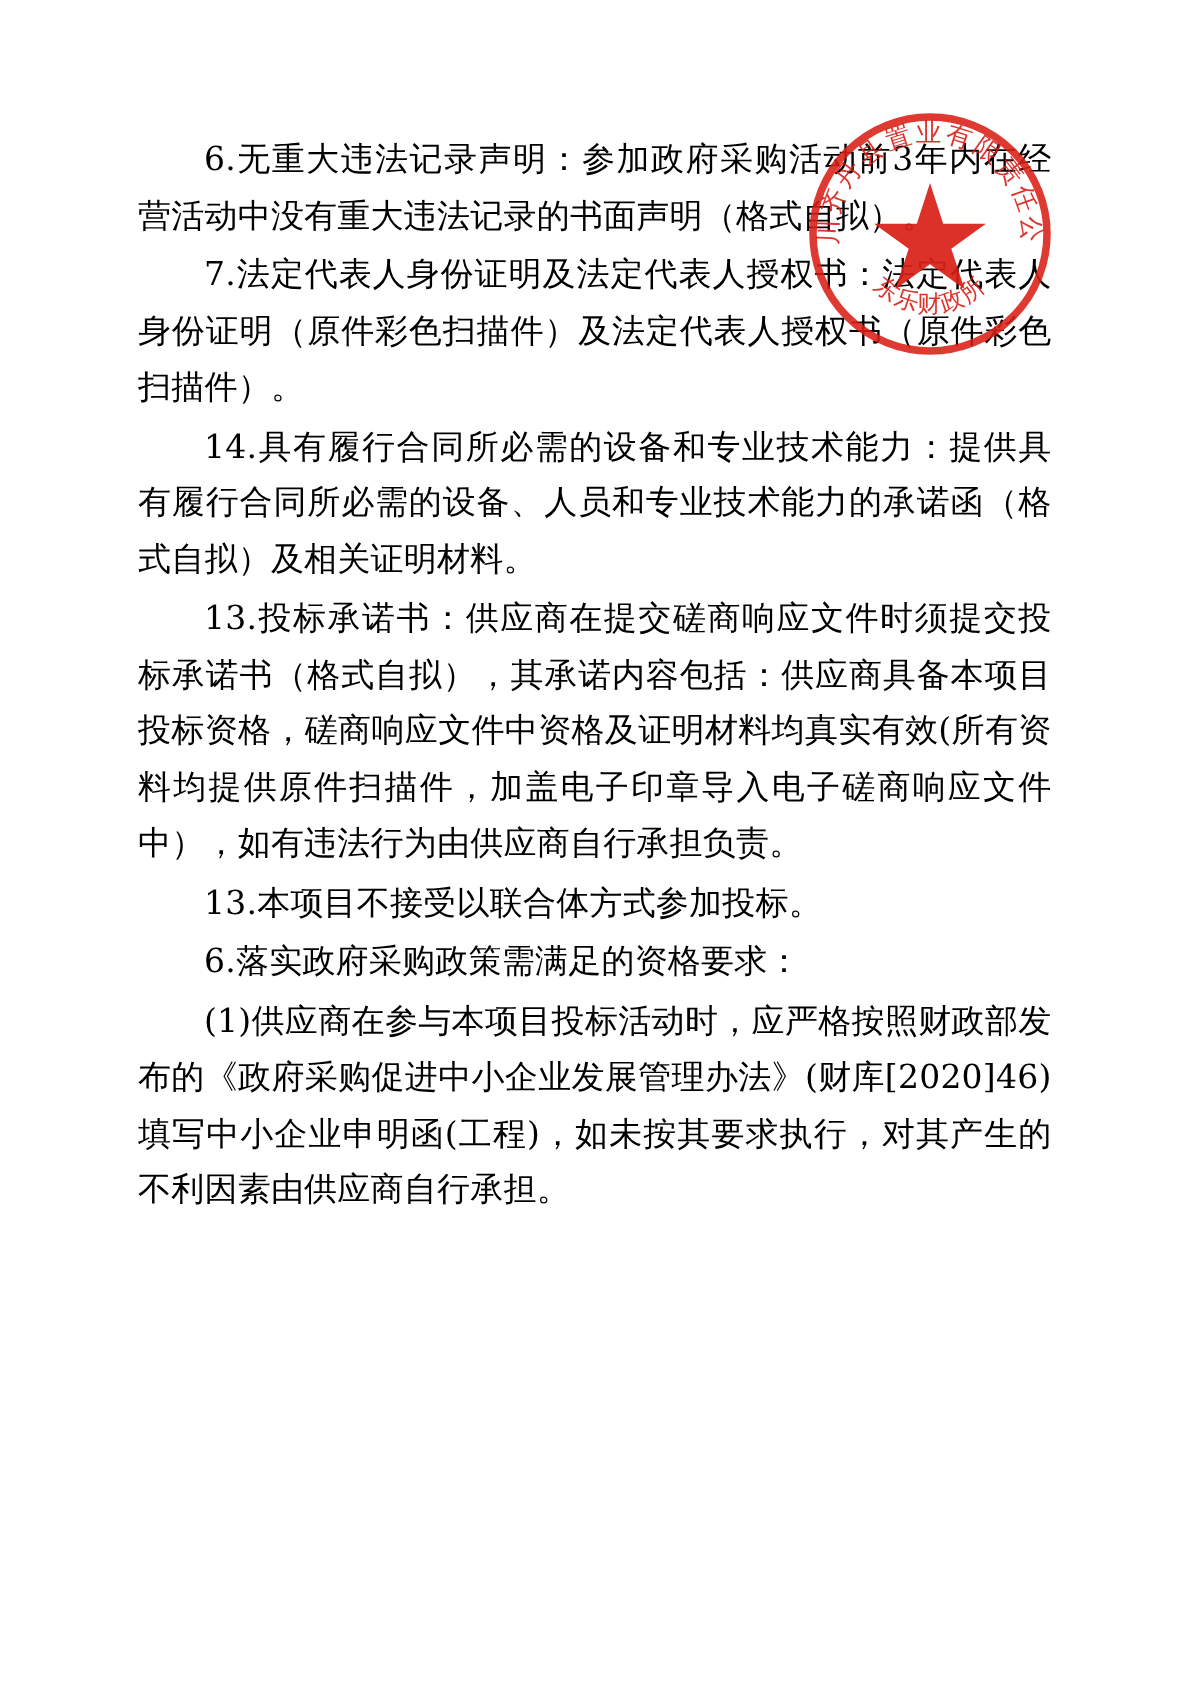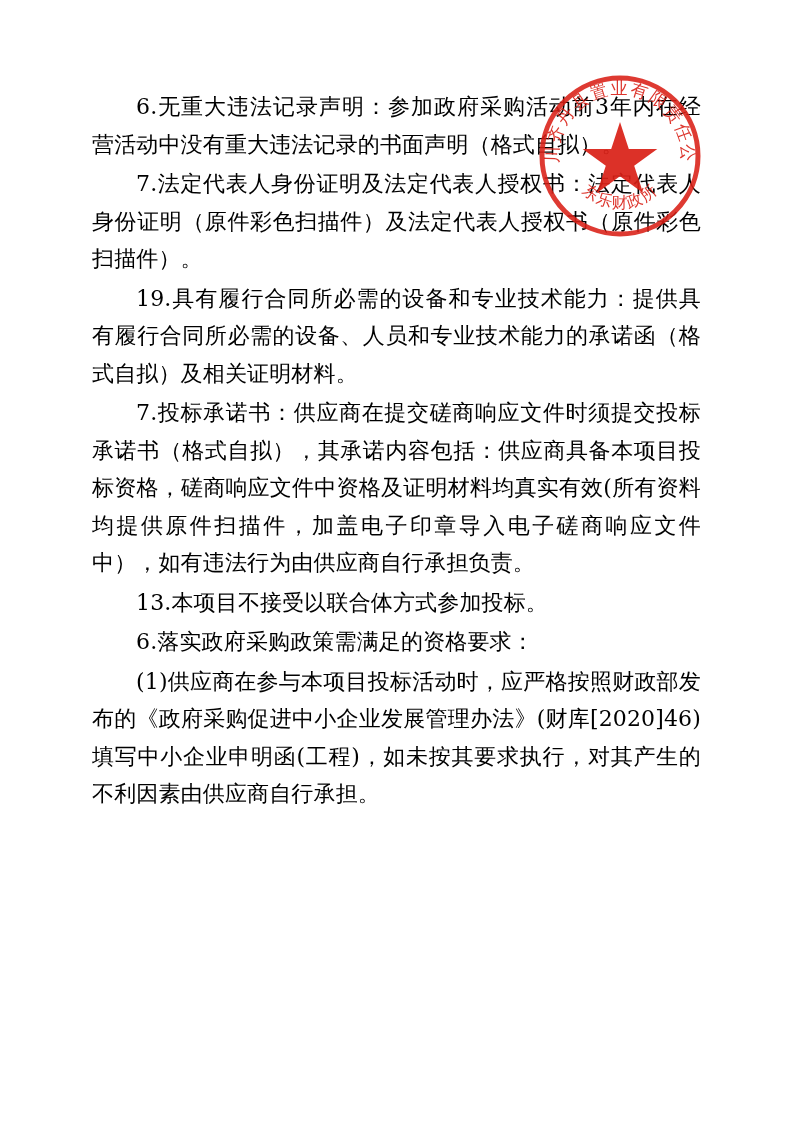--- a/index.html
+++ b/index.html
@@ -68,21 +68,21 @@
       <text font-family="'DejaVu Serif','Liberation Serif',serif" font-size="16" fill="#d91f16" opacity="0.9" letter-spacing="1">
         <textPath href="#arcBottom" startOffset="50%" text-anchor="middle">东乐财政所</textPath>
       </text>
       <polygon fill="#d91f16" opacity="0.92" points="84,50 92.8,77.1 121.3,77.1 98.2,93.8 107.1,120.9 84,104.2 60.9,120.9 69.8,93.8 46.7,77.1 75.2,77.1"></polygon>
     </svg>
   </div>
 
   <div class="doc-body">
     <p class="para">6.无重大违法记录声明：参加政府采购活动前3年内在经营活动中没有重大违法记录的书面声明（格式自拟）。</p>
     <p class="para">7.法定代表人身份证明及法定代表人授权书：法定代表人身份证明（原件彩色扫描件）及法定代表人授权书（原件彩色扫描件）。</p>
-    <p class="para">19.具有履行合同所必需的设备和专业技术能力：提供具有履行合同所必需的设备、人员和专业技术能力的承诺函（格式自拟）及相关证明材料。</p>
-    <p class="para">7.投标承诺书：供应商在提交磋商响应文件时须提交投标承诺书（格式自拟），其承诺内容包括：供应商具备本项目投标资格，磋商响应文件中资格及证明材料均真实有效(所有资料均提供原件扫描件，加盖电子印章导入电子磋商响应文件中），如有违法行为由供应商自行承担负责。</p>
+    <p class="para">14.具有履行合同所必需的设备和专业技术能力：提供具有履行合同所必需的设备、人员和专业技术能力的承诺函（格式自拟）及相关证明材料。</p>
+    <p class="para">13.投标承诺书：供应商在提交磋商响应文件时须提交投标承诺书（格式自拟），其承诺内容包括：供应商具备本项目投标资格，磋商响应文件中资格及证明材料均真实有效(所有资料均提供原件扫描件，加盖电子印章导入电子磋商响应文件中），如有违法行为由供应商自行承担负责。</p>
     <p class="para">13.本项目不接受以联合体方式参加投标。</p>
     <p class="para">6.落实政府采购政策需满足的资格要求：</p>
     <p class="para">(1)供应商在参与本项目投标活动时，应严格按照财政部发布的《政府采购促进中小企业发展管理办法》(财库[2020]46)填写中小企业申明函(工程)，如未按其要求执行，对其产生的不利因素由供应商自行承担。</p>
 
   </div>
 
 </div>
 
 </body></html>

